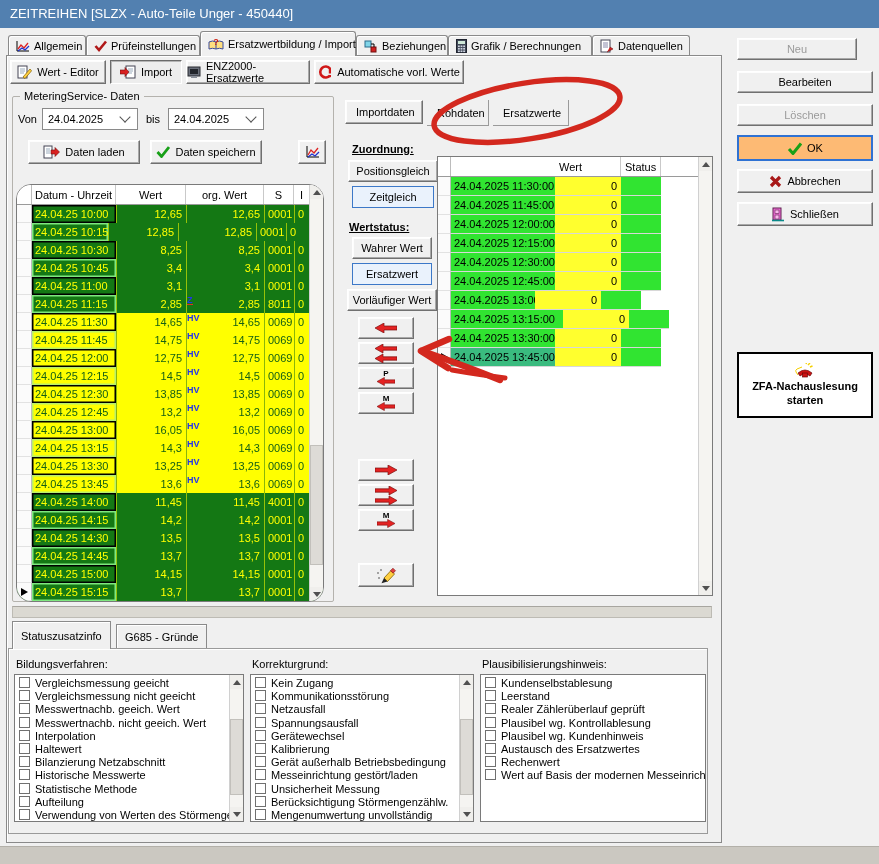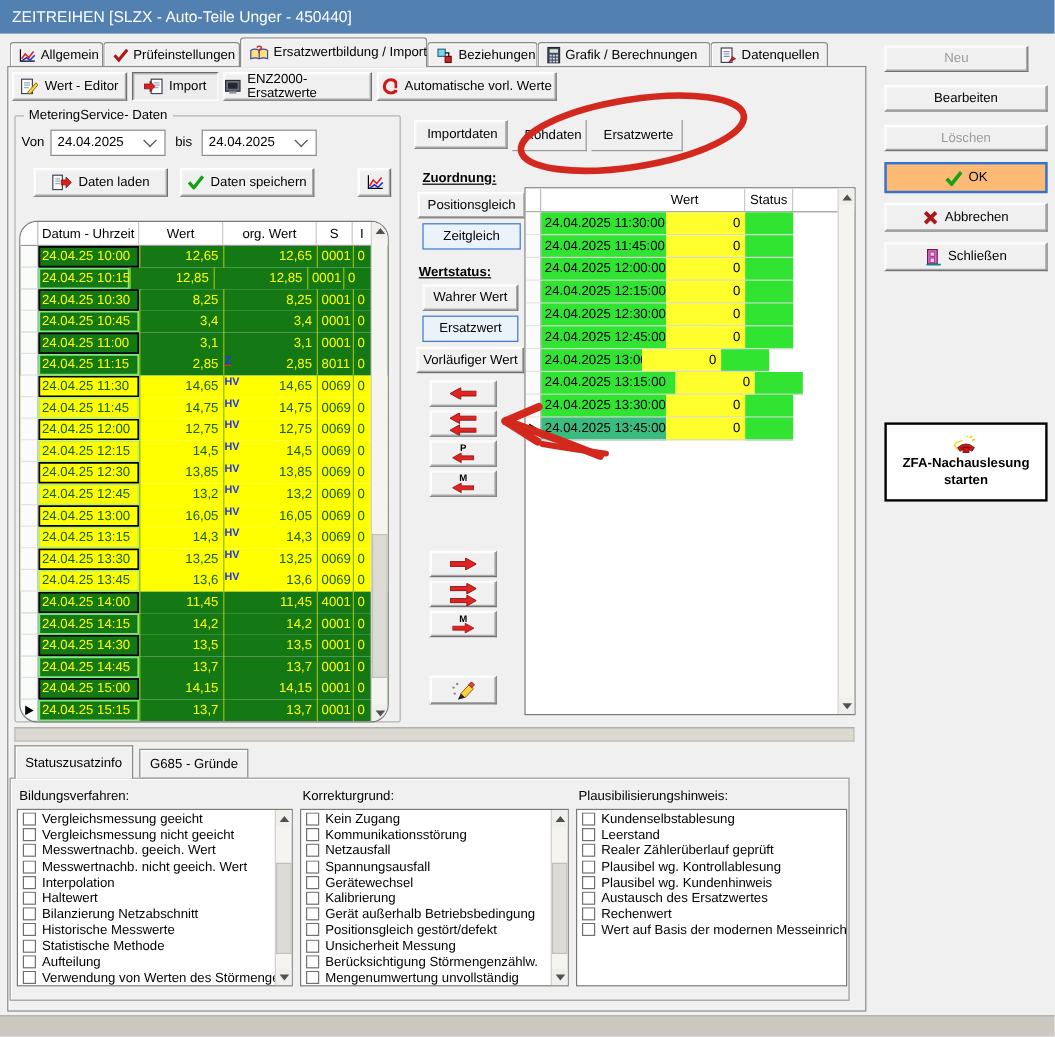--- a/index.html
+++ b/index.html
@@ -832,21 +832,21 @@
         <div class="cbitem">
           <span class="cbox"></span>
           <span>Kalibrierung</span>
         </div>
         <div class="cbitem">
           <span class="cbox"></span>
           <span>Gerät außerhalb Betriebsbedingung</span>
         </div>
         <div class="cbitem">
           <span class="cbox"></span>
-          <span>Positionsgleich gestört/defekt</span>
+          <span>Messeinrichtung gestört/laden</span>
         </div>
         <div class="cbitem">
           <span class="cbox"></span>
           <span>Unsicherheit Messung</span>
         </div>
         <div class="cbitem">
           <span class="cbox"></span>
           <span>Berücksichtigung Störmengenzählw.</span>
         </div>
         <div class="cbitem">

